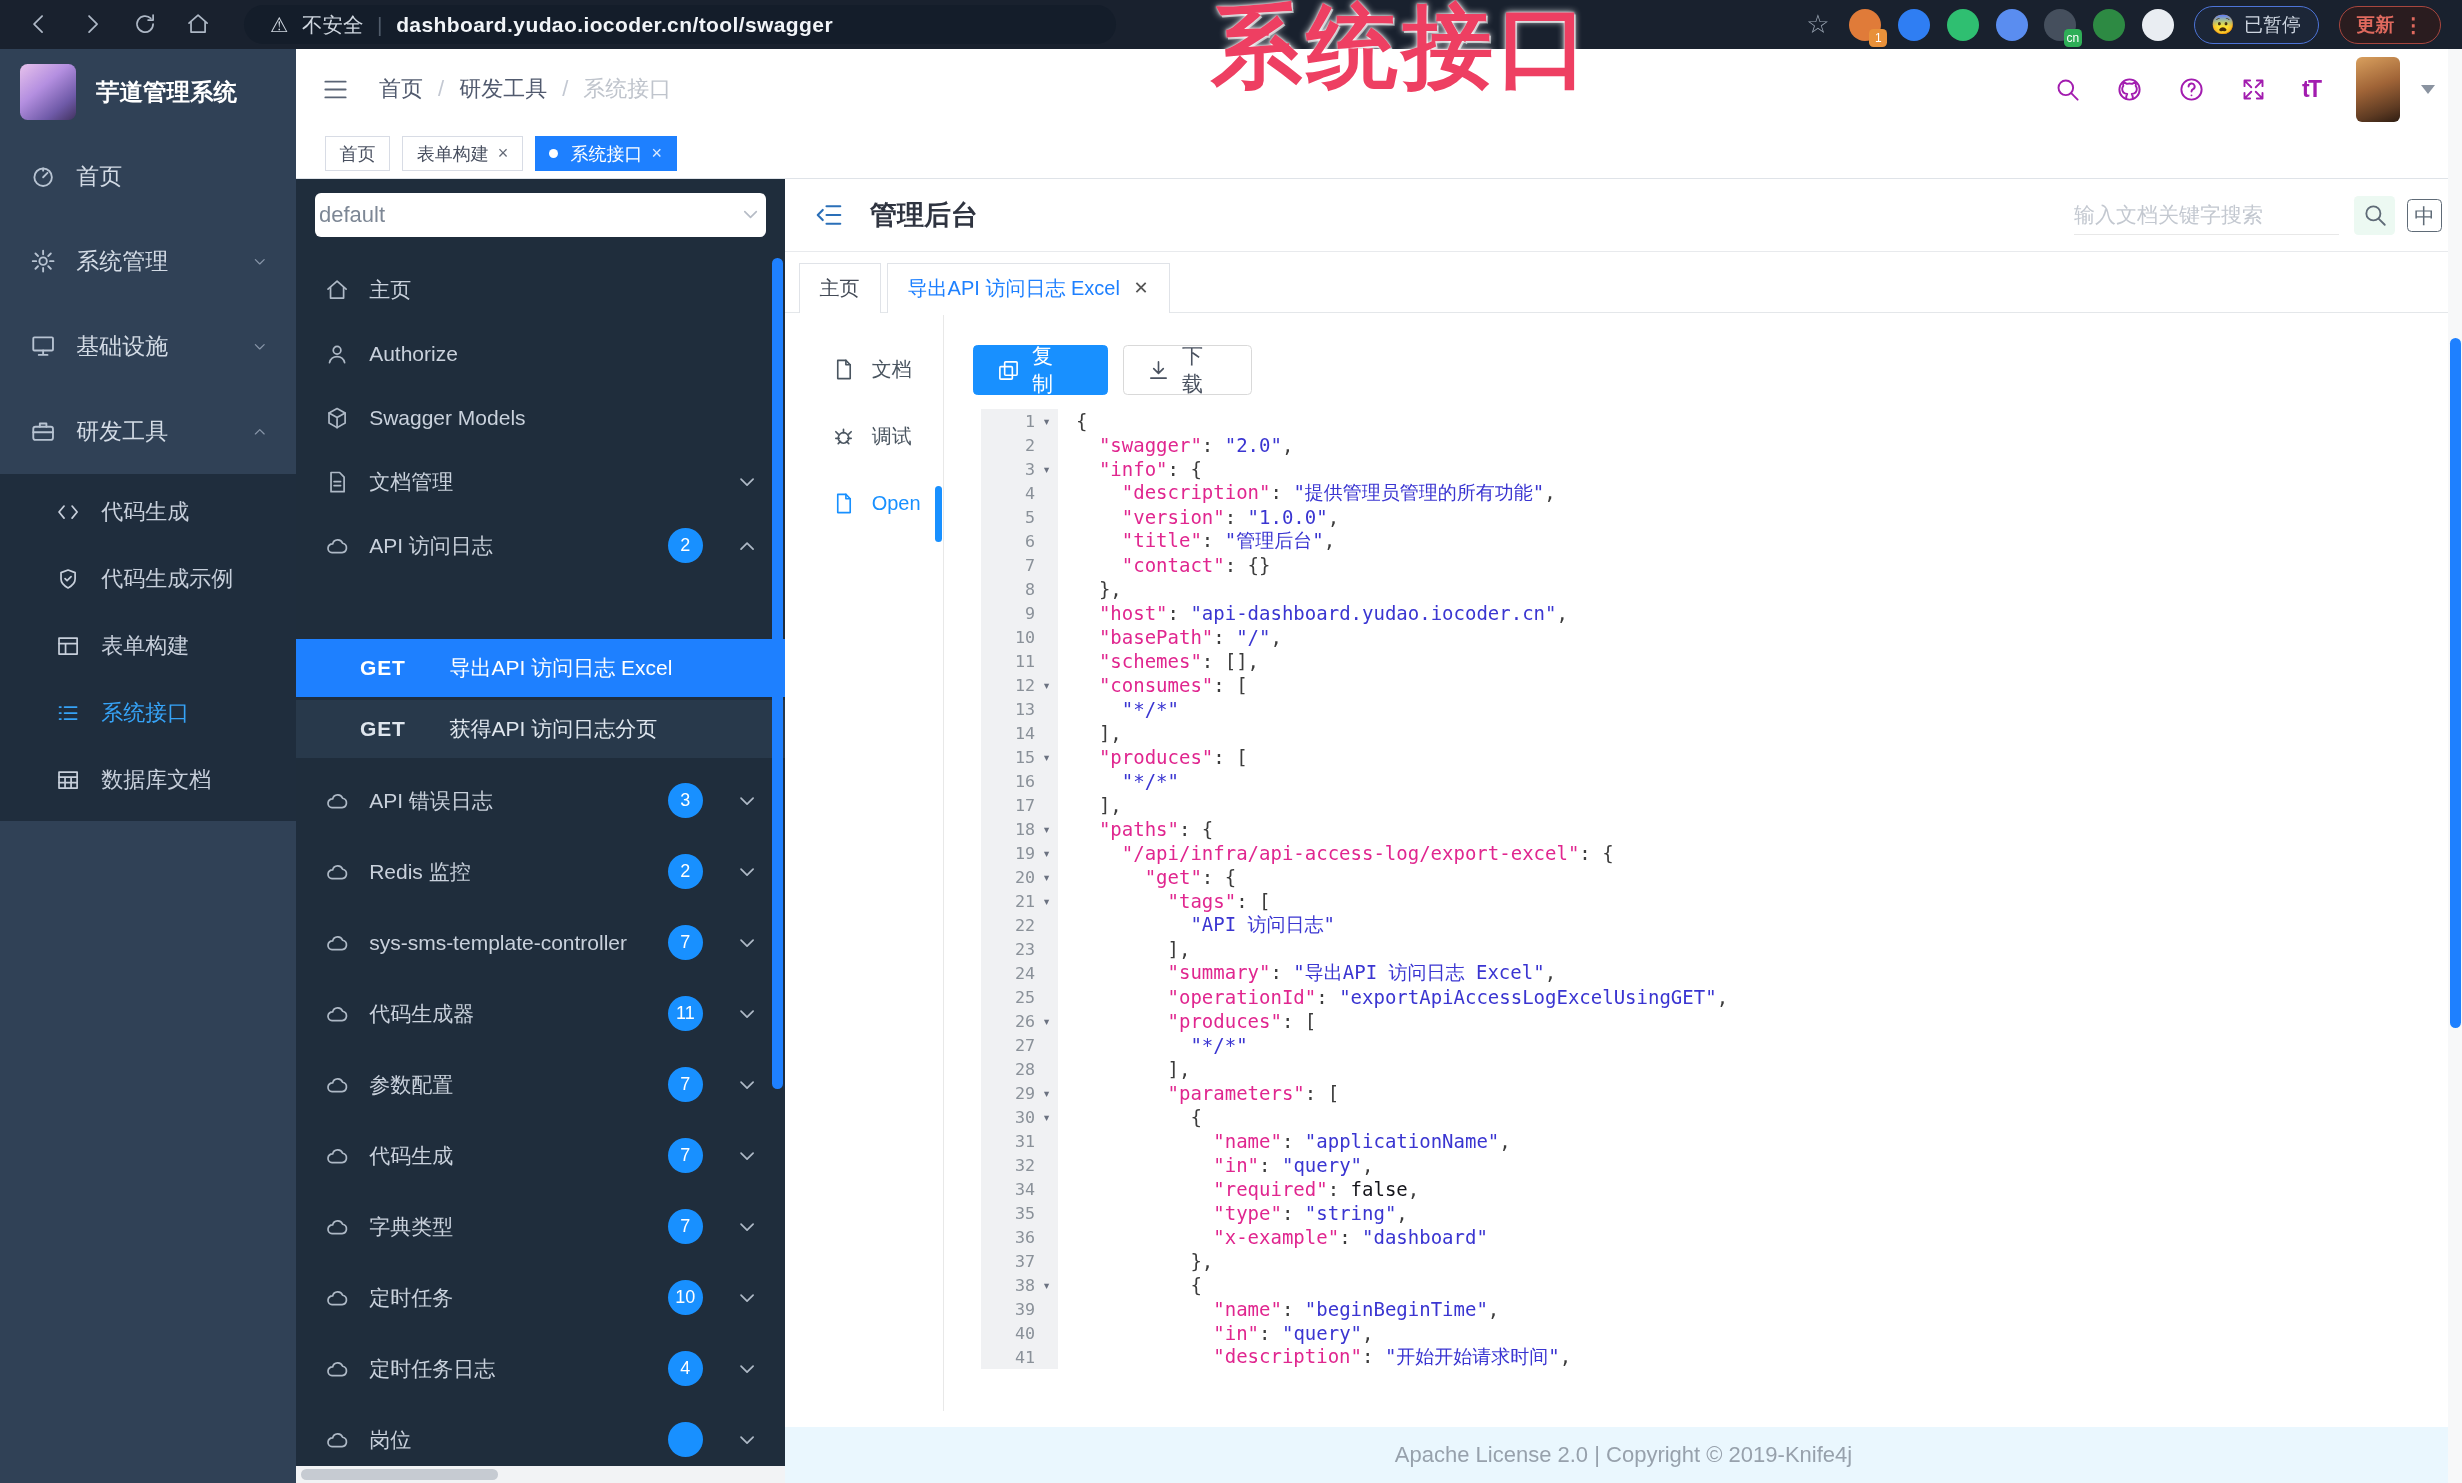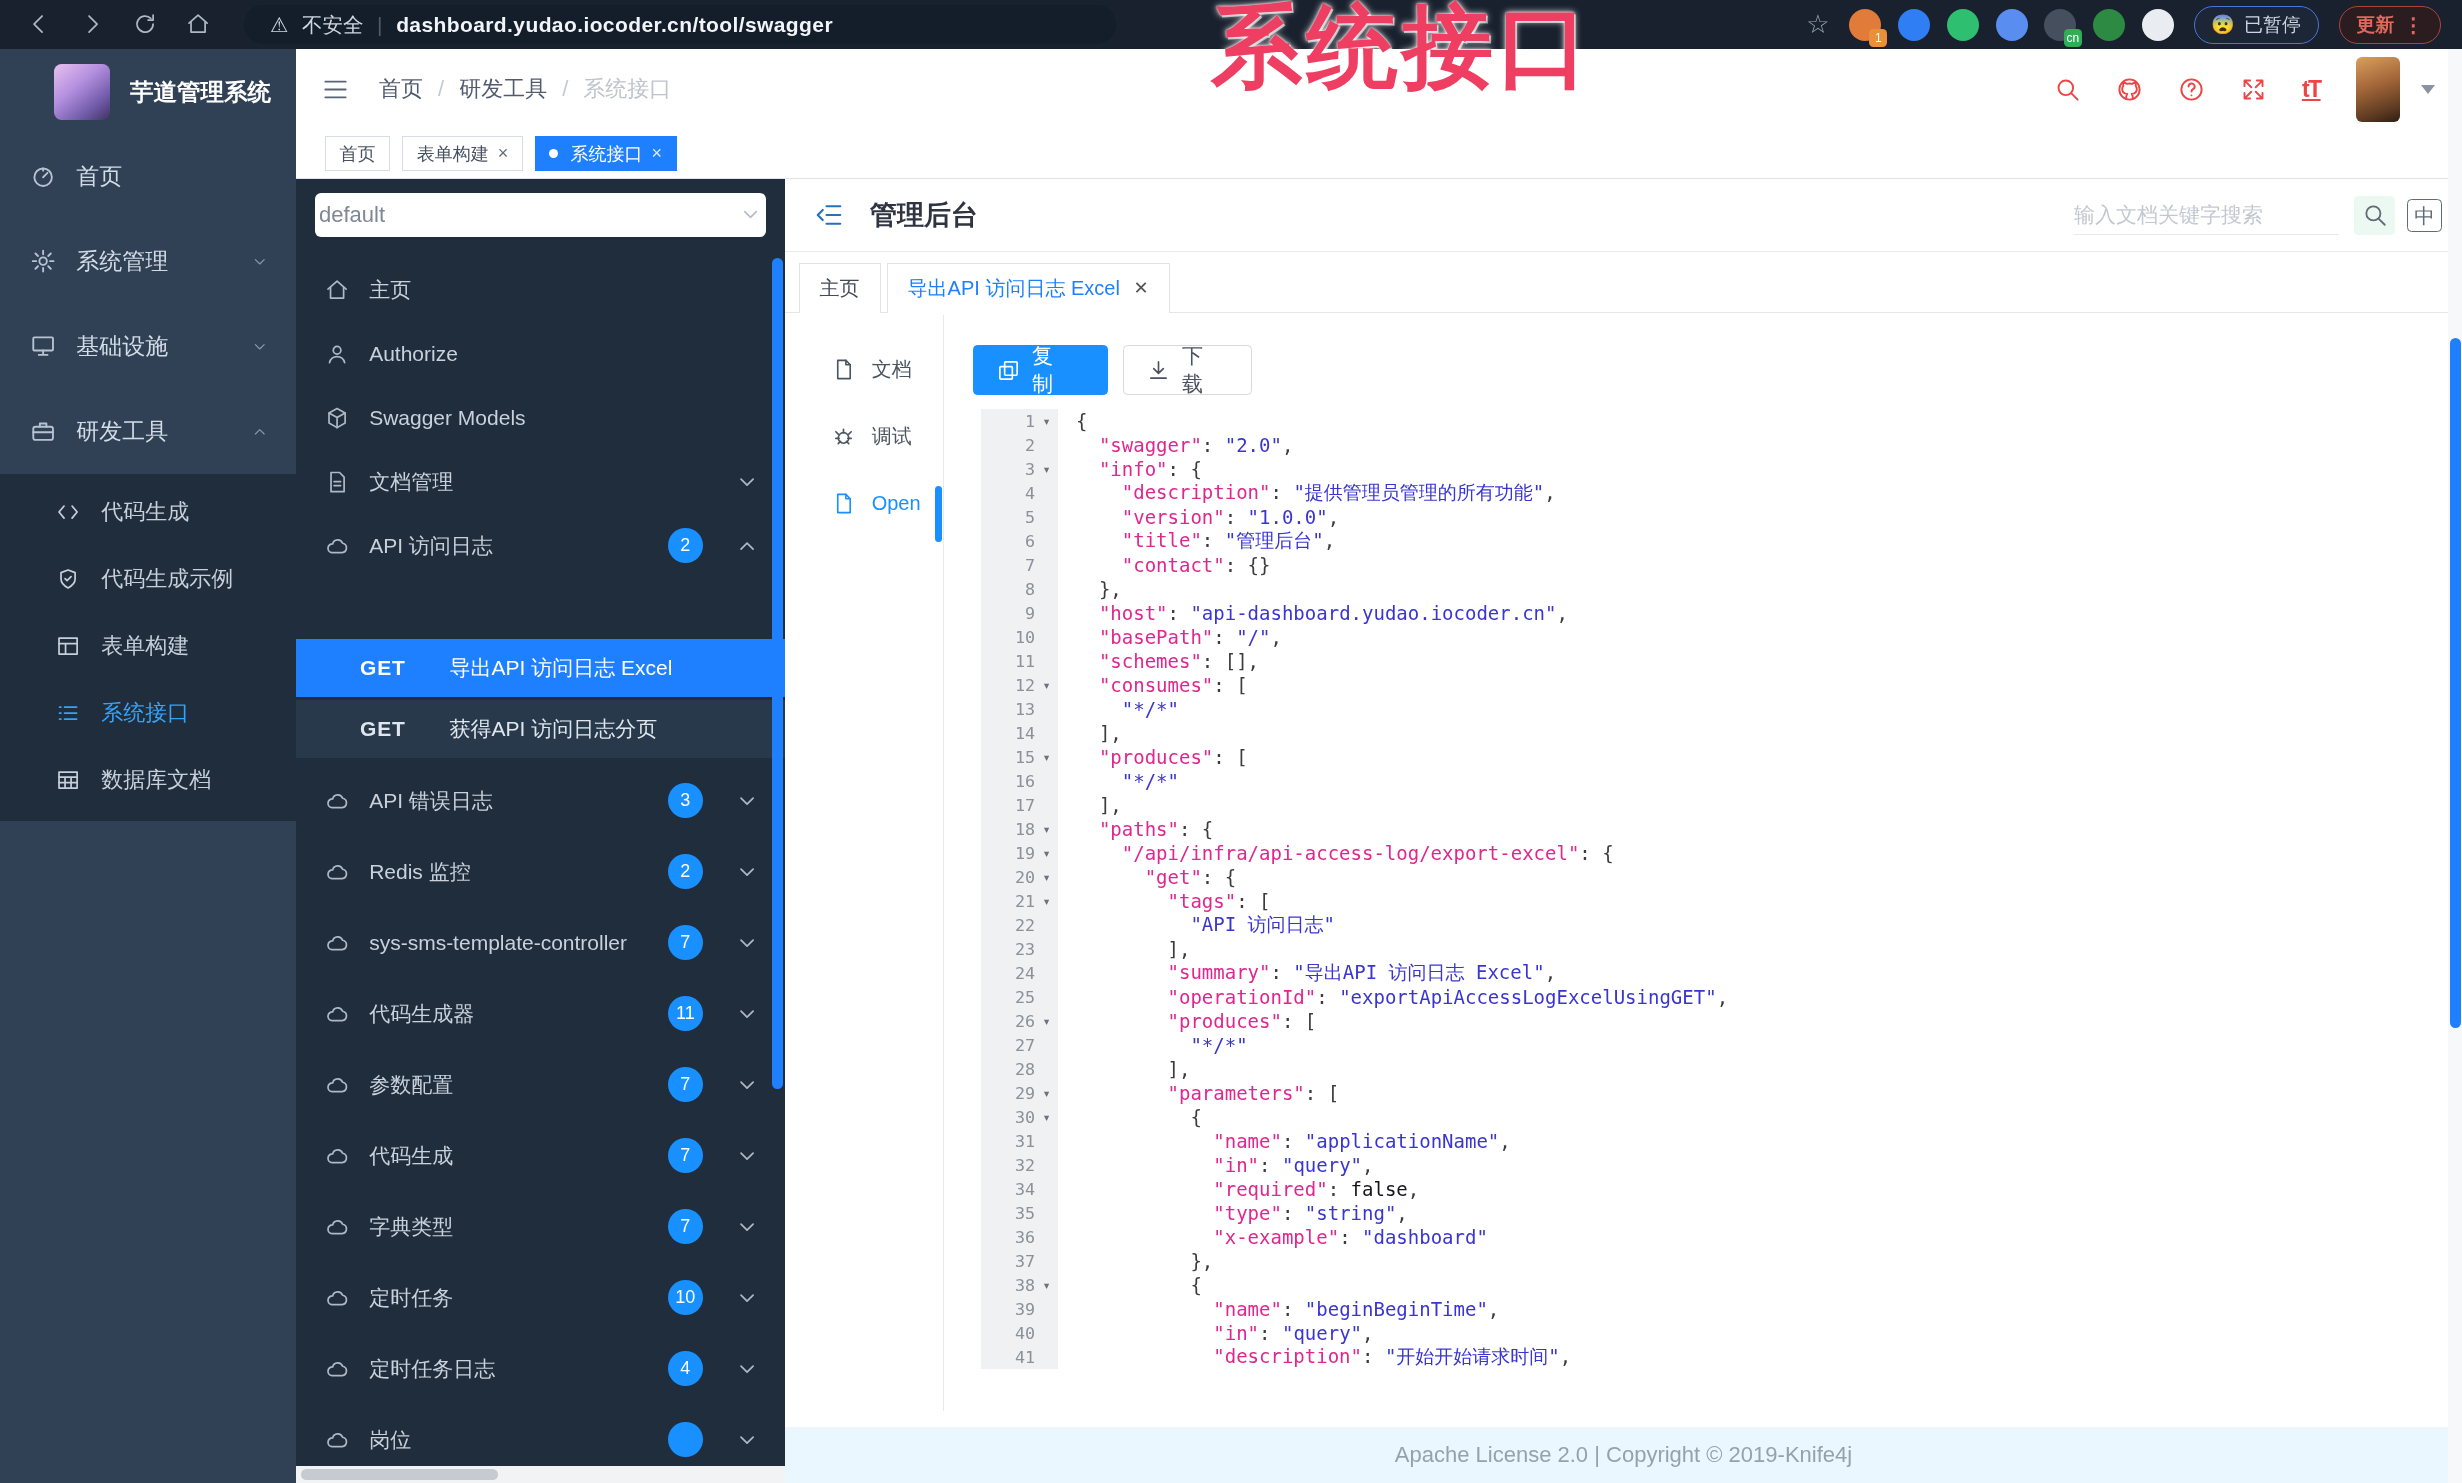--- a/index.html
+++ b/index.html
@@ -28,21 +28,21 @@
   #bookmark-star { font-size:26px; color:#9aa5b3; }
 
   
   #watermark { position:absolute; left:1211px; top:-13.6px; z-index:60; font-size:91px;
     font-weight:bold; letter-spacing:4.5px; color:#ee3f62;
     text-shadow:0 0 7.6px rgba(255,255,255,.95), 0 0 2.3px #ffffff, 1.5px 1.5px 0 rgba(255,255,255,.6);
     pointer-events:none;}
 
   
   #sidebar { position:absolute; left:0; top:49px; width:296px; bottom:0; background:#304156;}
-  #logo-row { height:85px; display:flex; align-items:center; padding-left:54px; gap:20px;}
+  #logo-row { height:85px; display:flex; align-items:center; padding-left:20px; gap:20px;}
   #logo { width:56px; height:56px; border-radius:7.6px;
     background:linear-gradient(140deg,#e7c2ec 0%,#b48fe0 40%,#6f5aa8 75%,#41325f 100%); }
   #app-title { color:#fff; font-size:23.5px; font-weight:bold; }
   .menu-item { height:85px; display:flex; align-items:center; padding:0 27px 0 30px;
     color:#d3dbe5; font-size:23px; gap:20px; cursor:pointer;}
   .menu-item .ic { font-size:25px; color:#b7c3d2; }
   .menu-item .chev { margin-left:auto; color:#8795a8; font-size:16.7px;}
   #submenu { background:#1f2d3d; padding:4.5px 0 7.6px 0;}
   .sub-item { height:67px; display:flex; align-items:center; padding-left:56px;
     color:#c7cfdb; font-size:22px; gap:21px; cursor:pointer;}
@@ -51,21 +51,21 @@
 
   
   #admin-header { position:absolute; left:296px; top:49px; right:0; height:80px; background:#fff;
     display:flex; align-items:center; }
   #hamburger { margin-left:26px; color:#5a6475; font-size:26px;}
   #hamburger svg{ width:27px;height:27px;}
   #breadcrumb { margin-left:30px; font-size:22px; color:#515a6e; display:flex; align-items:center;}
   #breadcrumb .sep { margin:0 15px; color:#c3c8d2; }
   #breadcrumb .last { color:#bfc4cc; }
   #header-icons { margin-left:auto; display:flex; align-items:center; gap:35px;
-    margin-right:27px; color:#ef4444;text-decoration:underline;}
+    margin-right:27px; color:#a21caf;}
   #header-icons .ic svg{ width:27px; height:27px;}
   #font-size-icon { font-size:23px; font-weight:bold; letter-spacing:-1.5px;}
   #avatar { width:44px; height:65px; border-radius:6px;
     background:linear-gradient(160deg,#d9a05e 0%,#a06437 45%,#5d3a22 80%,#2e1d12 100%);}
   #avatar-caret { width:0; height:0; border-left:7.6px solid transparent; border-right:7.6px solid transparent;
     border-top:9px solid #8a93a0; margin-left:-13.6px;}
 
   #tags-row { position:absolute; left:296px; top:129px; right:0; height:50px; background:#fff;
     border-bottom:0.8px solid #dfe3e8; display:flex; align-items:center; padding-left:29px; gap:12px;}
   .tag { height:35px; border:0.8px solid #d8dce5; background:#fff; color:#495060; font-size:18px;

